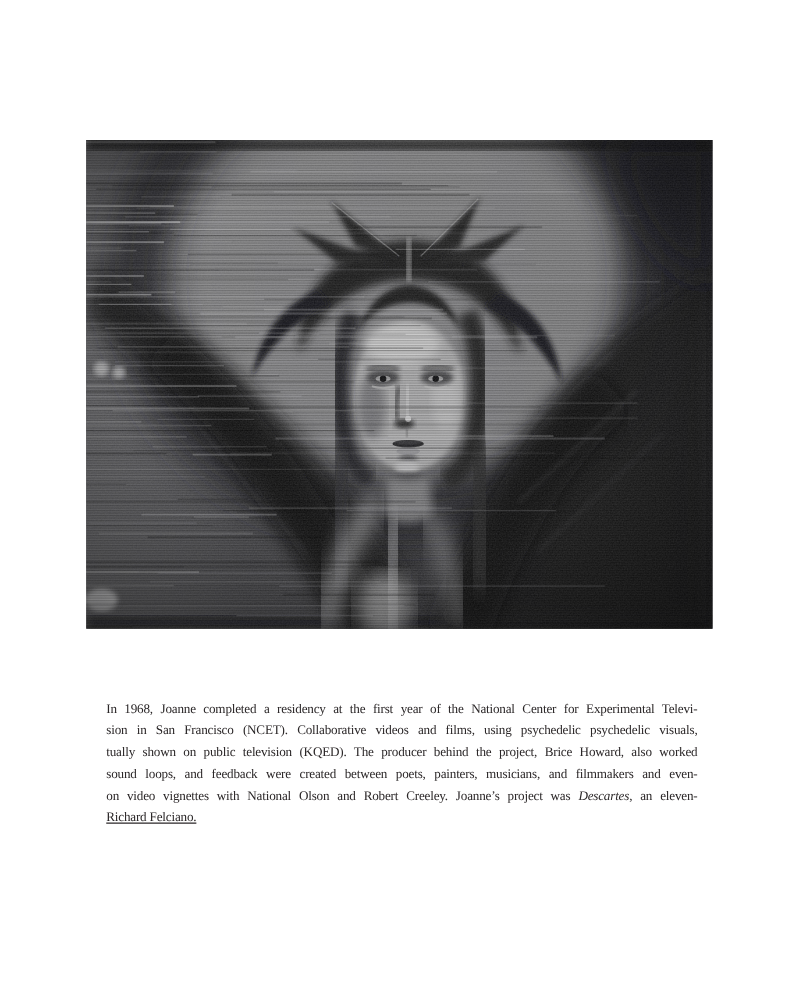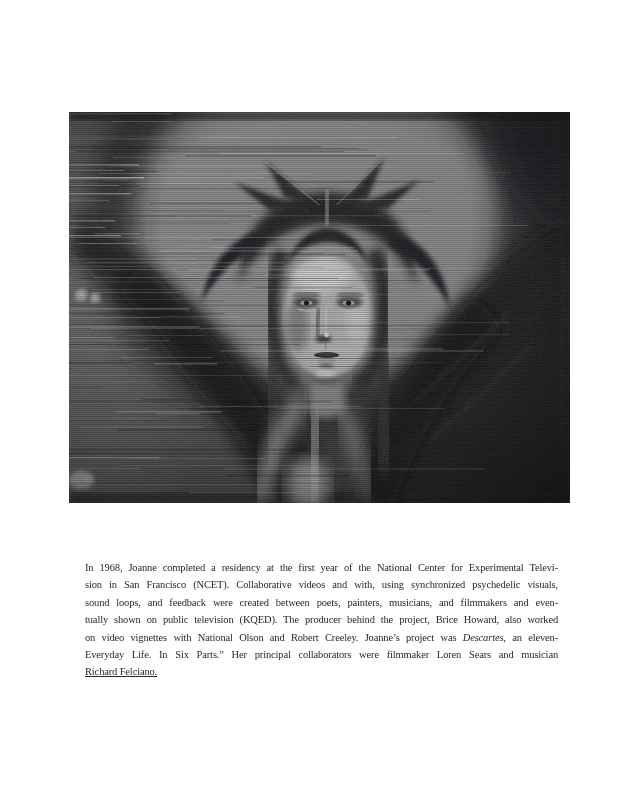--- a/index.html
+++ b/index.html
@@ -315,21 +315,20 @@
       <g>
         <rect x="0" y="0" width="500" height="391" fill="url(#scan)" opacity="0.55"></rect>
         <rect x="0" y="0" width="500" height="391" filter="url(#grain)" opacity="0.28"></rect>
         <rect x="0" y="0" width="500" height="391" fill="url(#vig)"></rect>
       </g>
     </svg>
   </figure>
 
   <div class="caption" id="caption" style="color: rgb(43, 39, 40);">
       <div class="cap-line"><span>In 1968, Joanne completed a residency at the first year of the National Center for Experimental Televi-</span></div>
-      <div class="cap-line"><span>sion in San Francisco (NCET). Collaborative videos and with, using synchronized psychedelic visuals,</span></div>
+      <div class="cap-line"><span>sion in San Francisco (NCET). Collaborative videos and films, using psychedelic psychedelic visuals,</span></div>
+      <div class="cap-line"><span>tually shown on public television (KQED). The producer behind the project, Brice Howard, also worked</span></div>
       <div class="cap-line"><span>sound loops, and feedback were created between poets, painters, musicians, and filmmakers and even-</span></div>
-      <div class="cap-line"><span>tually shown on public television (KQED). The producer behind the project, Brice Howard, also worked</span></div>
       <div class="cap-line"><span>on video vignettes with National Olson and Robert Creeley. Joanne’s project was </span><em>Descartes</em><span>, an eleven-</span></div>
-      <div class="cap-line"><span>Everyday Life. In Six Parts.” Her principal collaborators were filmmaker Loren Sears and musician</span></div>
       <div class="cap-line last"><span>Richard Felciano.</span></div>
     </div>
 
 </div>
 
 </body></html>

